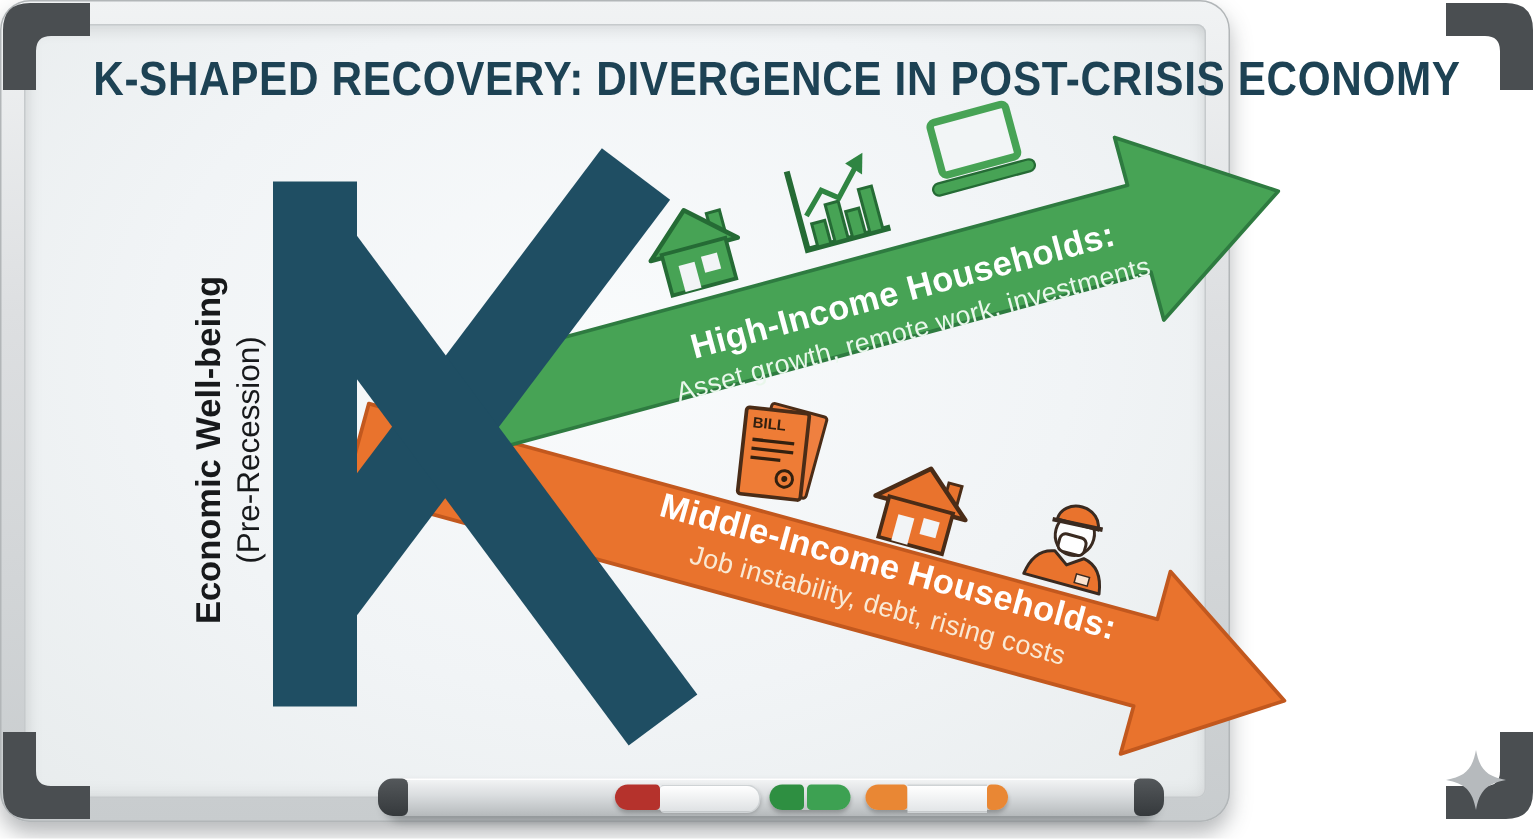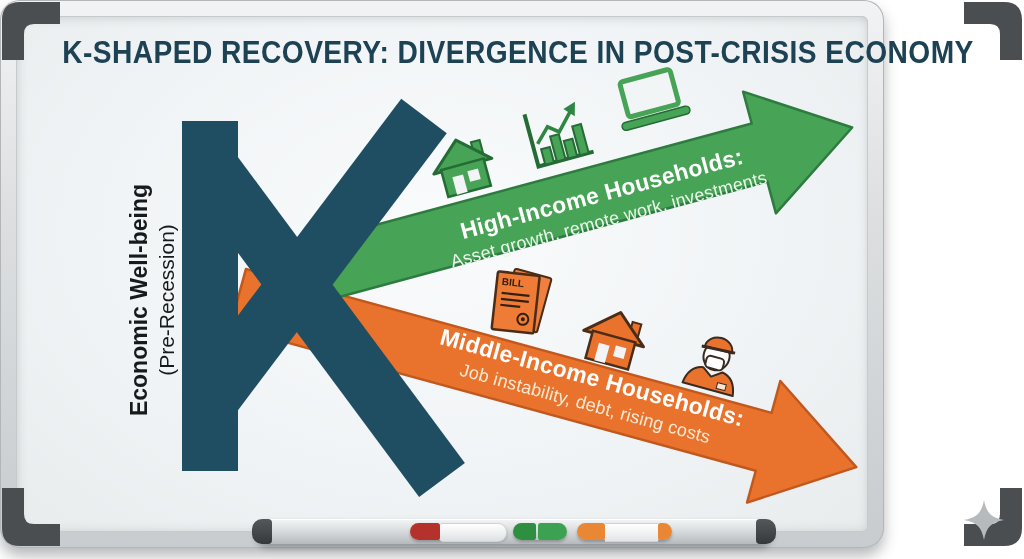--- a/index.html
+++ b/index.html
@@ -3,21 +3,21 @@
 <meta charset="utf-8">
 <style>
   html,body{margin:0;padding:0;}
   body{
     width:1024px;height:559px;overflow:hidden;position:relative;
     background:#ffffff;
     font-family:"Liberation Sans",sans-serif;
   }
   
   .board{
-    position:absolute;left:0;top:0;width:884px;height:548px;
+    position:absolute;left:0;top:0;width:820px;height:548px;
     border-radius:20px;
     background:linear-gradient(180deg,#f1f3f4 0%,#dddfe1 38%,#c8ccce 100%);
     box-shadow:0 8px 14px rgba(50,55,60,.35), inset 0 0 0 1px #b2b6b8;
   }
   .surface{
     position:absolute;left:16px;top:16px;right:16px;bottom:16px;
     border-radius:6px;
     background:radial-gradient(ellipse at 50% 42%, #f9fbfc 0%, #f1f4f6 55%, #e8eced 100%);
     box-shadow:inset 0 0 0 1px #c6cacc, inset 3px 4px 10px rgba(0,0,0,.10),
                inset -3px -4px 10px rgba(0,0,0,.06);

